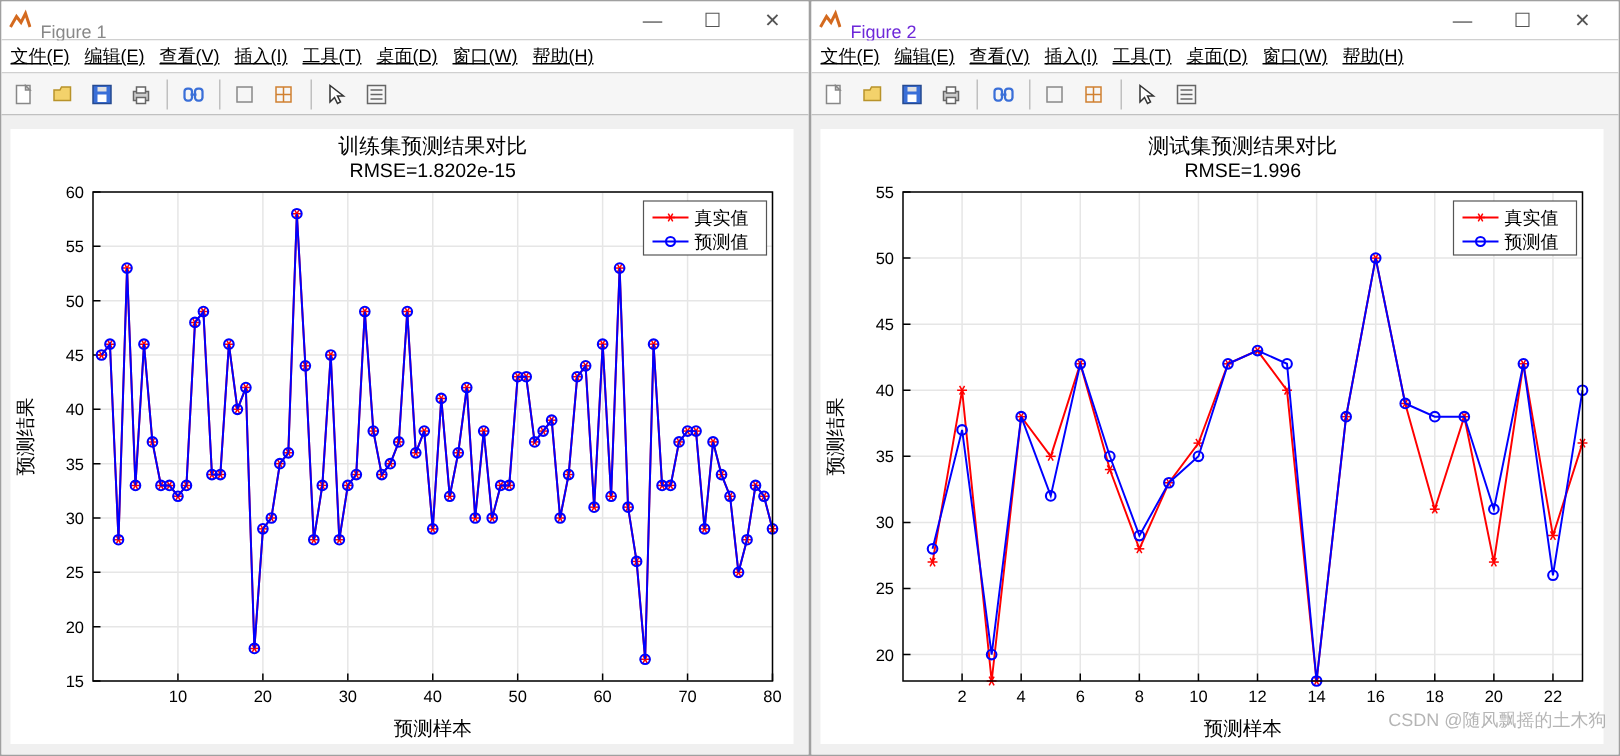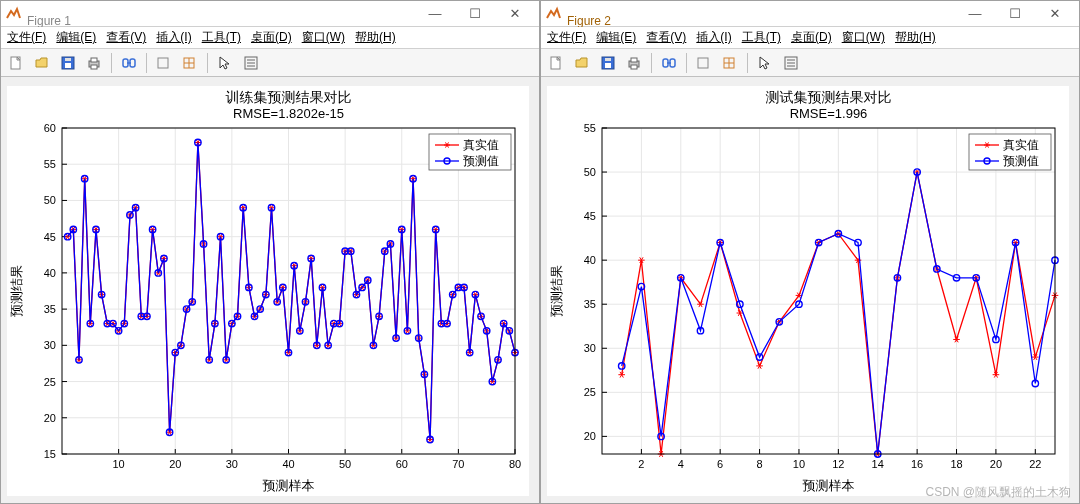--- a/index.html
+++ b/index.html
@@ -81,21 +81,21 @@
     padding: 4px 6px 2px 2px;
     position: relative;
   }
   svg.chart { background: #fff; }
   .axis-box { stroke: #000; stroke-width: 1; fill: none; }
   .title1 { font-size: 14px; text-anchor: middle; }
   .title2 { font-size: 13px; text-anchor: middle; }
   .marker-pred { fill: none; stroke: #0000ff; stroke-width: 1.4; }
   .legend-box { fill: #fff; stroke: #555; stroke-width: 0.8; }
   .watermark {
-    position: absolute; right: 8px; bottom: 2px;
+    position: absolute; right: 8px; bottom: 14px;
     color: rgba(120,120,120,0.55); font-size: 12px;
     pointer-events: none;
   }
 </style>
 </head>
 <body>
 
 <div class="figure-window">
   <div class="titlebar">
     <span class="titlebar-icon">
@@ -576,21 +576,21 @@
   </div>
 </div>
 
 <div class="figure-window">
   <div class="titlebar">
     <span class="titlebar-icon">
       <svg width="16" height="16" viewBox="0 0 16 16">
           <path d="M2 12 L6 5 L9 9 L12 3 L15 12" stroke="#d46a1f" stroke-width="2" fill="none"></path>
         </svg>
     </span>
-    <span class="titlebar-title" style="color:#a16207">Figure 2</span>
+    <span class="titlebar-title" style="color:#6d28d9">Figure 2</span>
     <span class="win-btn">—</span>
     <span class="win-btn">☐</span>
     <span class="win-btn">✕</span>
   </div>
   <div class="menubar">
     <span class="menu-item">文件(F)</span>
     <span class="menu-item">编辑(E)</span>
     <span class="menu-item">查看(V)</span>
     <span class="menu-item">插入(I)</span>
     <span class="menu-item">工具(T)</span>

